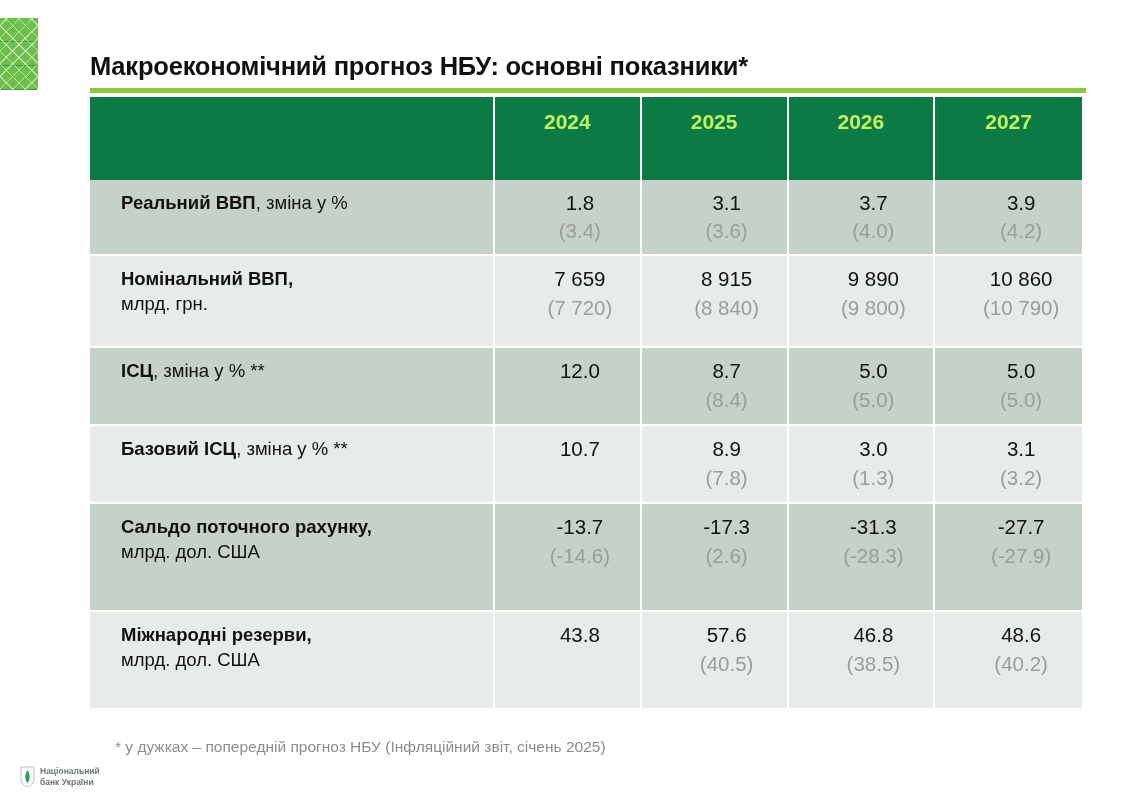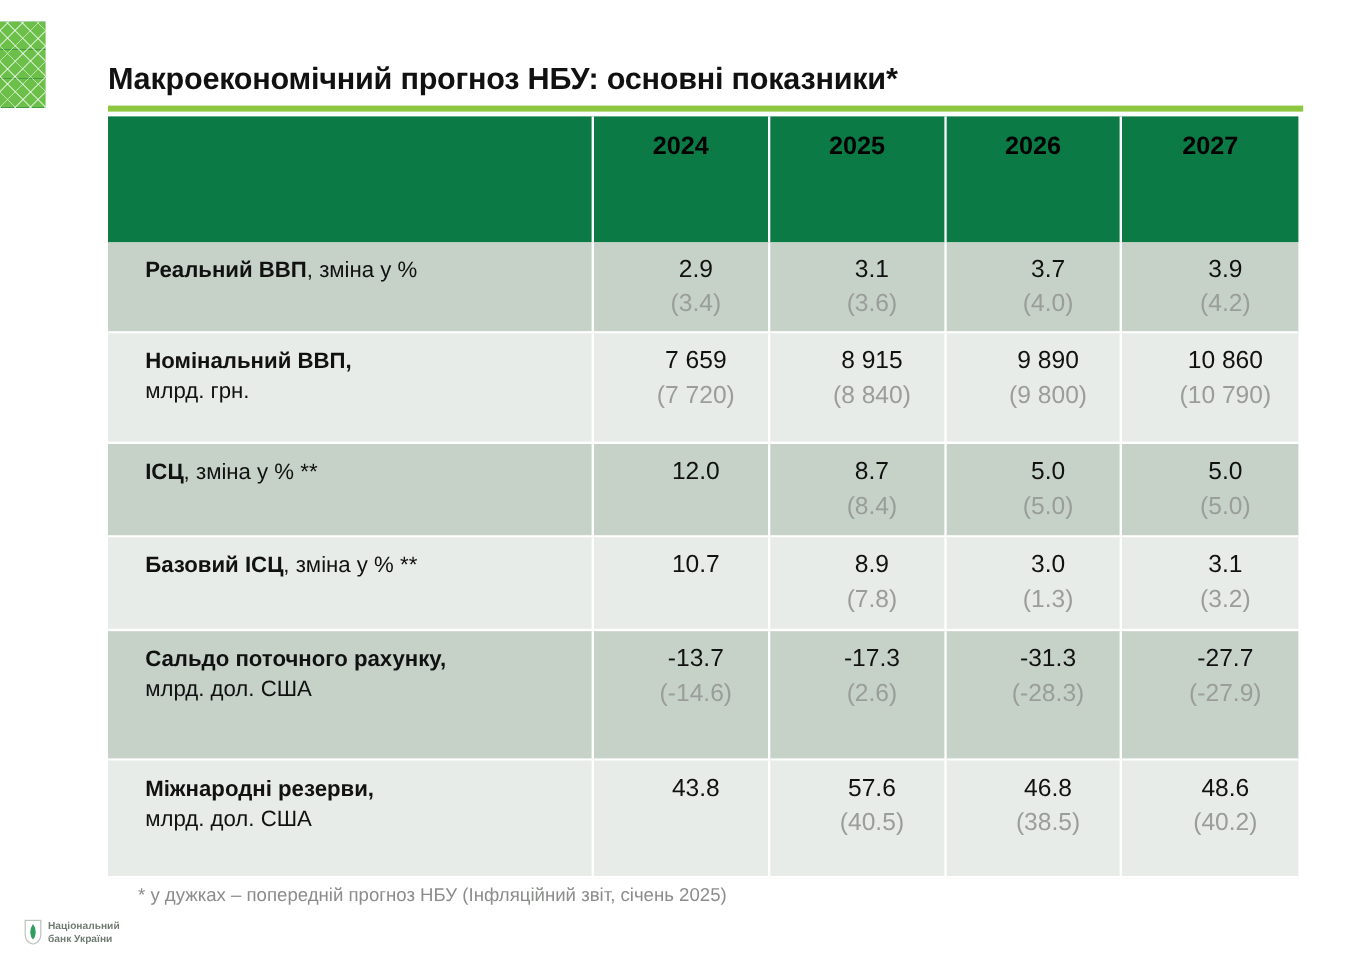--- a/index.html
+++ b/index.html
@@ -60,24 +60,24 @@
     border-collapse: separate;
     border-spacing: 0;
     table-layout: fixed;
   }
 
   .tbl col.c-label { width: 405px; }
   .tbl col.c-year  { width: 146.75px; }
 
   .tbl thead th {
     background: #0b7a45;
-    color: #000000;
+    color: #bef264;
     font-size: 21px;
     font-weight: bold;
-    height: 105px;
+    height: 83px;
     vertical-align: top;
     padding-top: 13px;
     text-align: center;
     border-right: 2px solid #ffffff;
   }
   .tbl thead th.h-label {
     text-align: left;
   }
   .tbl thead th:last-child { border-right: none; }
 
@@ -183,21 +183,21 @@
       <th>2027</th>
     </tr>
   </thead>
   <tbody>
 
     <tr class="r0 alt-a">
       <td class="lbl">
         <b>Реальний ВВП</b><span class="inline-norm">, зміна у %</span>
       </td>
       <td class="val">
-        <span class="main">2.9</span>
+        <span class="main">1.8</span>
         <span class="prev">(3.4)</span>
       </td>
       <td class="val">
         <span class="main">3.1</span>
         <span class="prev">(3.6)</span>
       </td>
       <td class="val">
         <span class="main">3.7</span>
         <span class="prev">(4.0)</span>
       </td>

